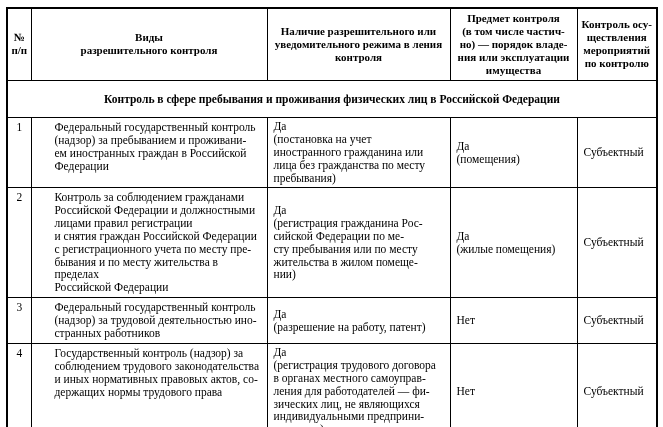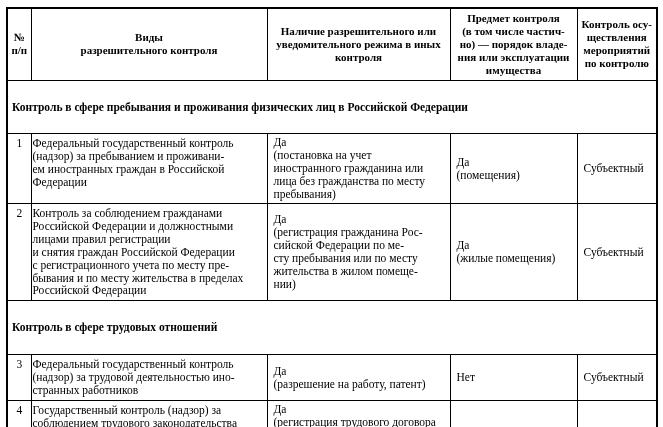--- a/index.html
+++ b/index.html
@@ -38,33 +38,33 @@
   }
   th {
     font-weight: bold;
     text-align: center;
     vertical-align: middle;
     font-size: 11px;
     padding: 3px 2px;
   }
   td.section-title {
     font-weight: bold;
-    text-align: left;
+    text-align: center;
     vertical-align: middle;
-    padding: 20px 4px;
+    padding: 12px 4px;
   }
   td.c-num {
     text-align: center;
     vertical-align: top;
     padding: 3px 1px;
   }
   td.c-type {
     text-align: left;
     vertical-align: top;
-    padding: 3px 4px 3px 1px;
+    padding: 3px 4px 3px 23px;
   }
   td.c-permit {
     text-align: left;
     vertical-align: middle;
     padding: 2px 4px 2px 6px;
   }
   td.c-subject {
     text-align: left;
     vertical-align: middle;
     padding: 2px 4px 2px 6px;
@@ -87,21 +87,21 @@
         <col class="c4">
         <col class="c5">
     </colgroup>
     <thead>
       <tr>
         <th>№
 п/п</th>
         <th>Виды
 разрешительного контроля</th>
         <th>Наличие разрешительного или
-уведомительного режима в иных
+уведомительного режима в ления
 контроля</th>
         <th>Предмет контроля
 (в том числе частич-
 но) — порядок владе-
 ния или эксплуатации
 имущества</th>
         <th>Контроль осу-
 ществления
 мероприятий
 по контролю</th>
@@ -139,23 +139,20 @@
 (регистрация гражданина Рос-
 сийской Федерации по ме-
 сту пребывания или по месту
 жительства в жилом помеще-
 нии)</td>
         <td class="c-subject">Да
 (жилые помещения)</td>
         <td class="c-principle">Субъектный</td>
       </tr>
       <tr>
-        <td class="section-title" colspan="5">Контроль в сфере трудовых отношений</td>
-      </tr>
-      <tr>
         <td class="c-num">3</td>
         <td class="c-type">Федеральный государственный контроль
 (надзор) за трудовой деятельностью ино-
 странных работников</td>
         <td class="c-permit">Да
 (разрешение на работу, патент)</td>
         <td class="c-subject">Нет</td>
         <td class="c-principle">Субъектный</td>
       </tr>
       <tr>

